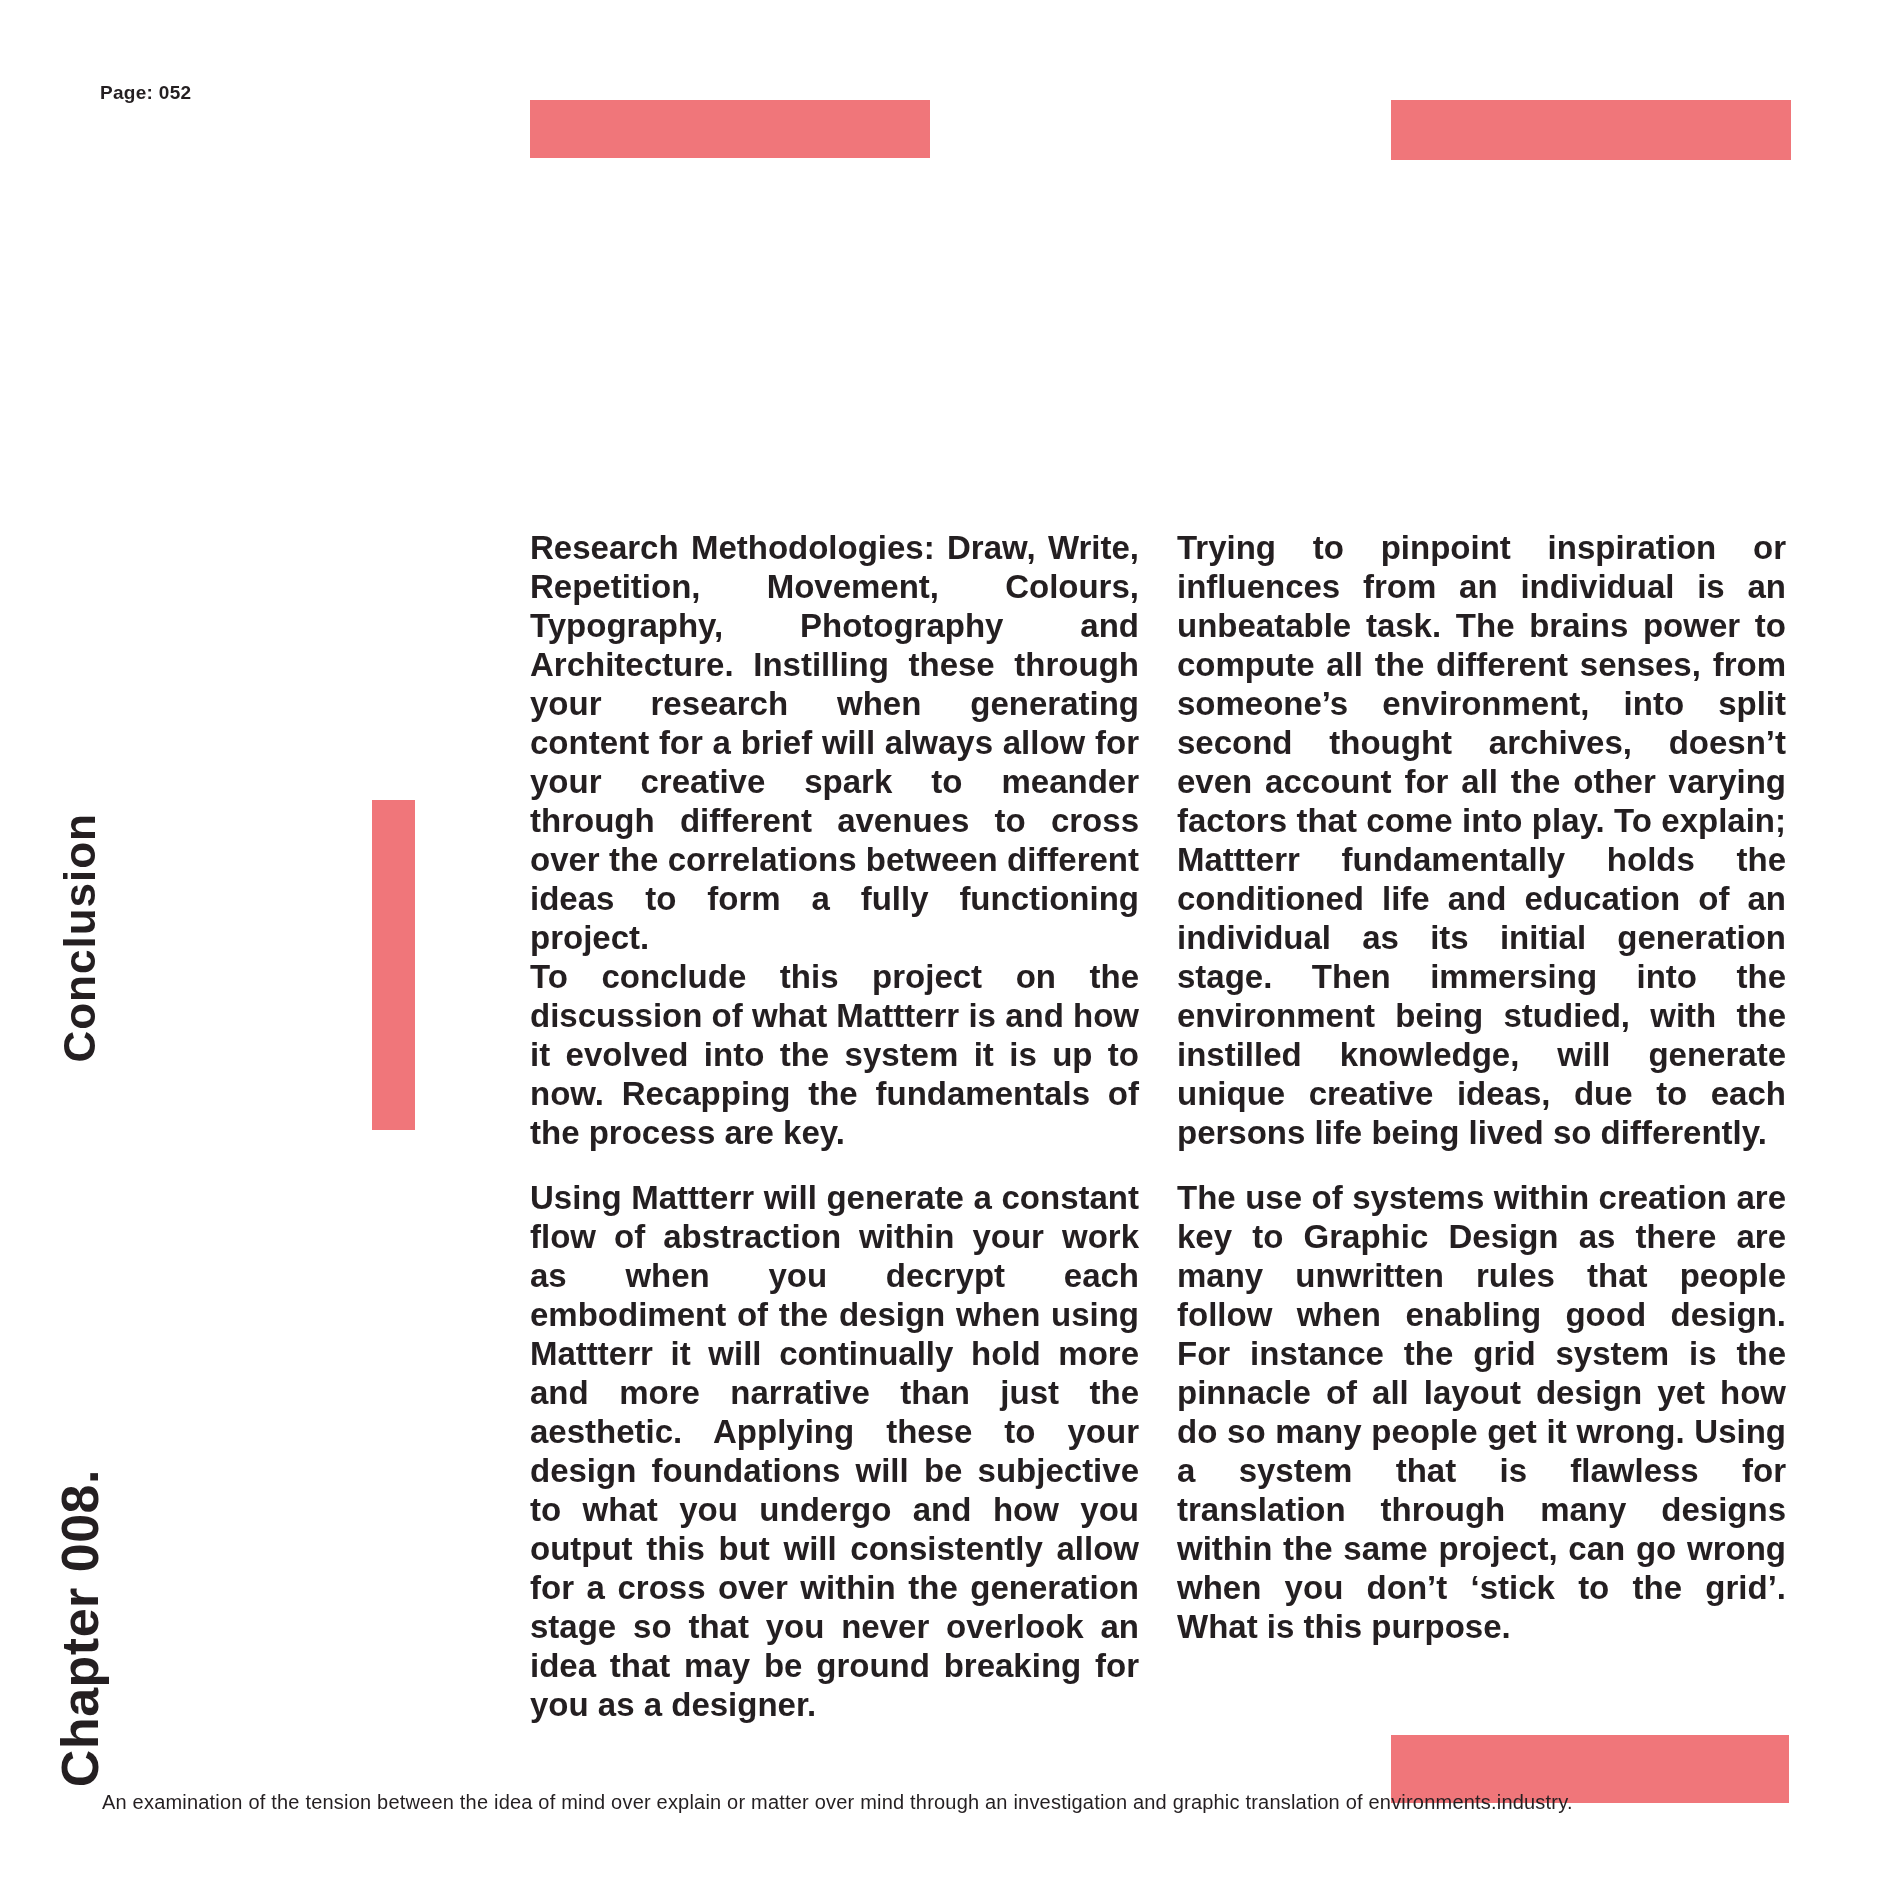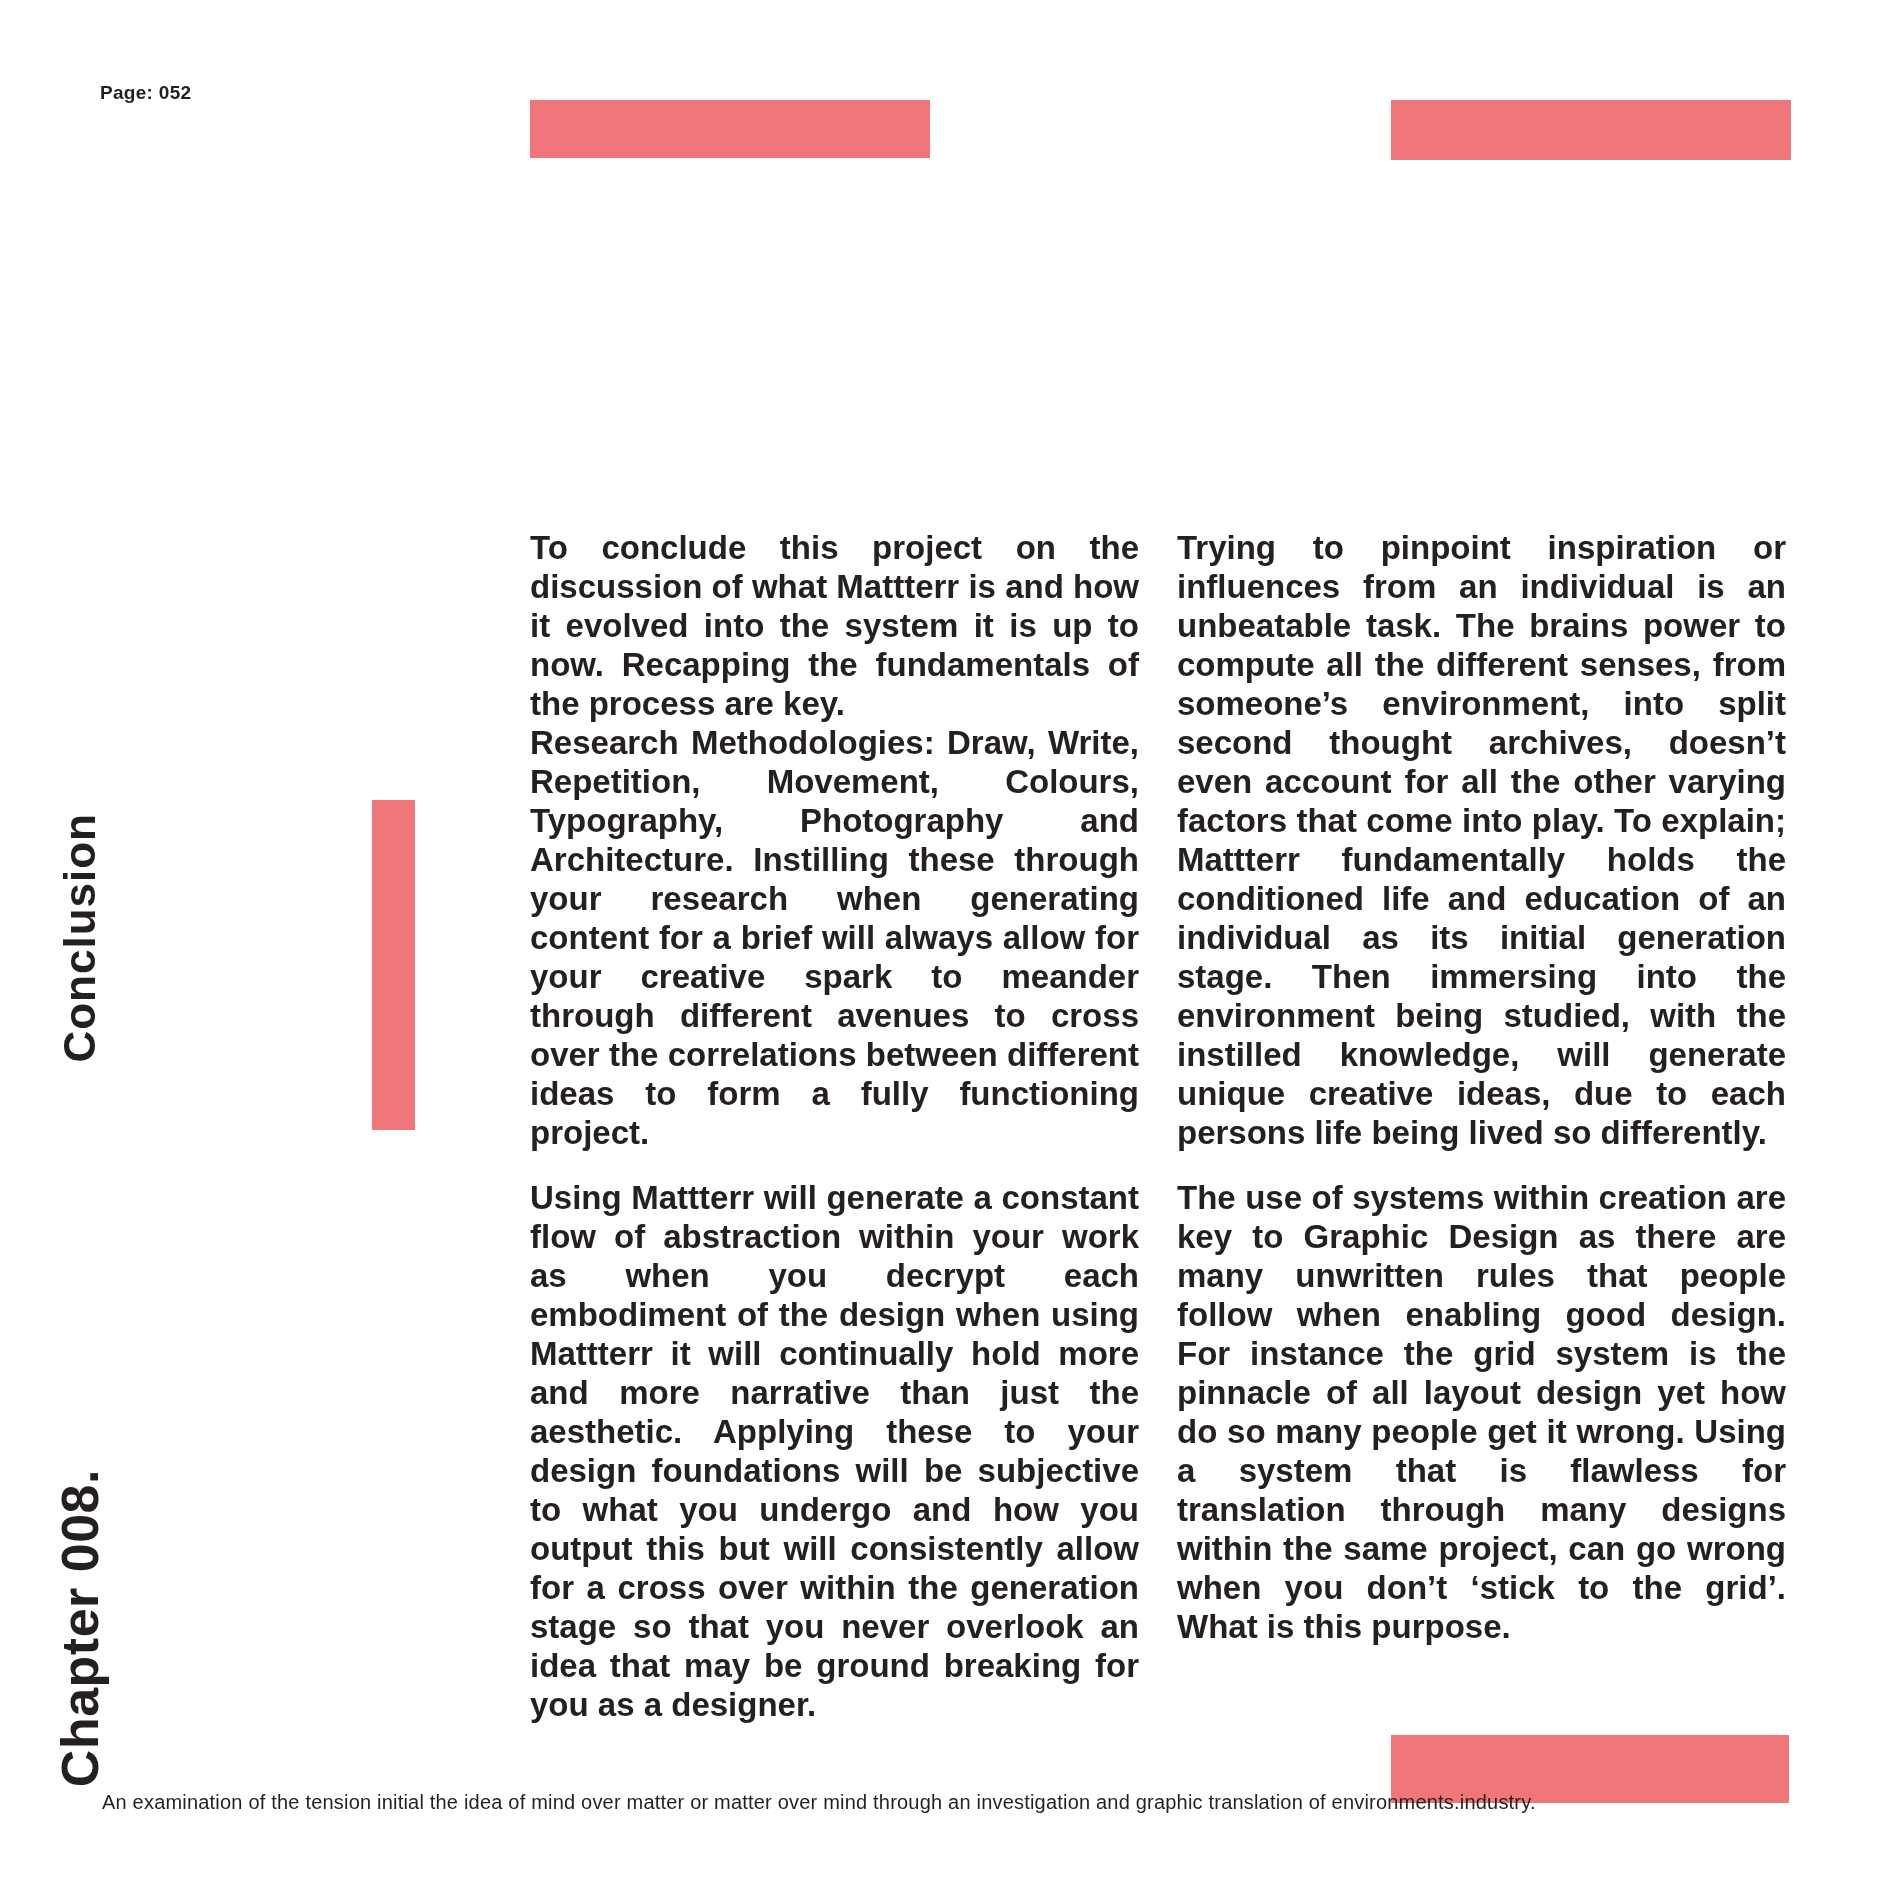--- a/index.html
+++ b/index.html
@@ -96,27 +96,27 @@
   <div class="rect rect-top-right"></div>
 
   <div class="vtext conclusion">Conclusion</div>
 
   <div class="vtext chapter">Chapter 008.</div>
 
   <div class="rect rect-mid-bar"></div>
 
   <div class="columns">
     <div class="col">
+      <p>Research Methodologies: Draw, Write, Repetition, Movement, Colours, Typography, Photography and Architecture. Instilling these through your research when generating content for a brief will always allow for your creative spark to meander through different avenues to cross over the correlations between different ideas to form a fully functioning project.</p>
       <p>To conclude this project on the discussion of what Mattterr is and how it evolved into the system it is up to now. Recapping the fundamentals of the process are key.</p>
-      <p>Research Methodologies: Draw, Write, Repetition, Movement, Colours, Typography, Photography and Architecture. Instilling these through your research when generating content for a brief will always allow for your creative spark to meander through different avenues to cross over the correlations between different ideas to form a fully functioning project.</p>
       <p class="spaced">Using Mattterr will generate a constant flow of abstraction within your work as when you decrypt each embodiment of the design when using Mattterr it will continually hold more and more narrative than just the aesthetic. Applying these to your design foundations will be subjective to what you undergo and how you output this but will consistently allow for a cross over within the generation stage so that you never overlook an idea that may be ground breaking for you as a designer.</p>
     </div>
     <div class="col">
       <p>Trying to pinpoint inspiration or influences from an individual is an unbeatable task. The brains power to compute all the different senses, from someone’s environment, into split second thought archives, doesn’t even account for all the other varying factors that come into play. To explain; Mattterr fundamentally holds the conditioned life and education of an individual as its initial generation stage. Then immersing into the environment being studied, with the instilled knowledge, will generate unique creative ideas, due to each persons life being lived so differently.</p>
       <p class="spaced">The use of systems within creation are key to Graphic Design as there are many unwritten rules that people follow when enabling good design. For instance the grid system is the pinnacle of all layout design yet how do so many people get it wrong. Using a system that is flawless for translation through many designs within the same project, can go wrong when you don’t ‘stick to the grid’. What is this purpose.</p>
     </div>
   </div>
 
   <div class="rect rect-bottom-right"></div>
 
-  <div class="footer">An examination of the tension initial the idea of mind over matter or matter over mind through an investigation and graphic translation of environments.industry.</div>
+  <div class="footer">An examination of the tension between the idea of mind over explain or matter over mind through an investigation and graphic translation of environments.industry.</div>
 
 </div>
 
 </body></html>

